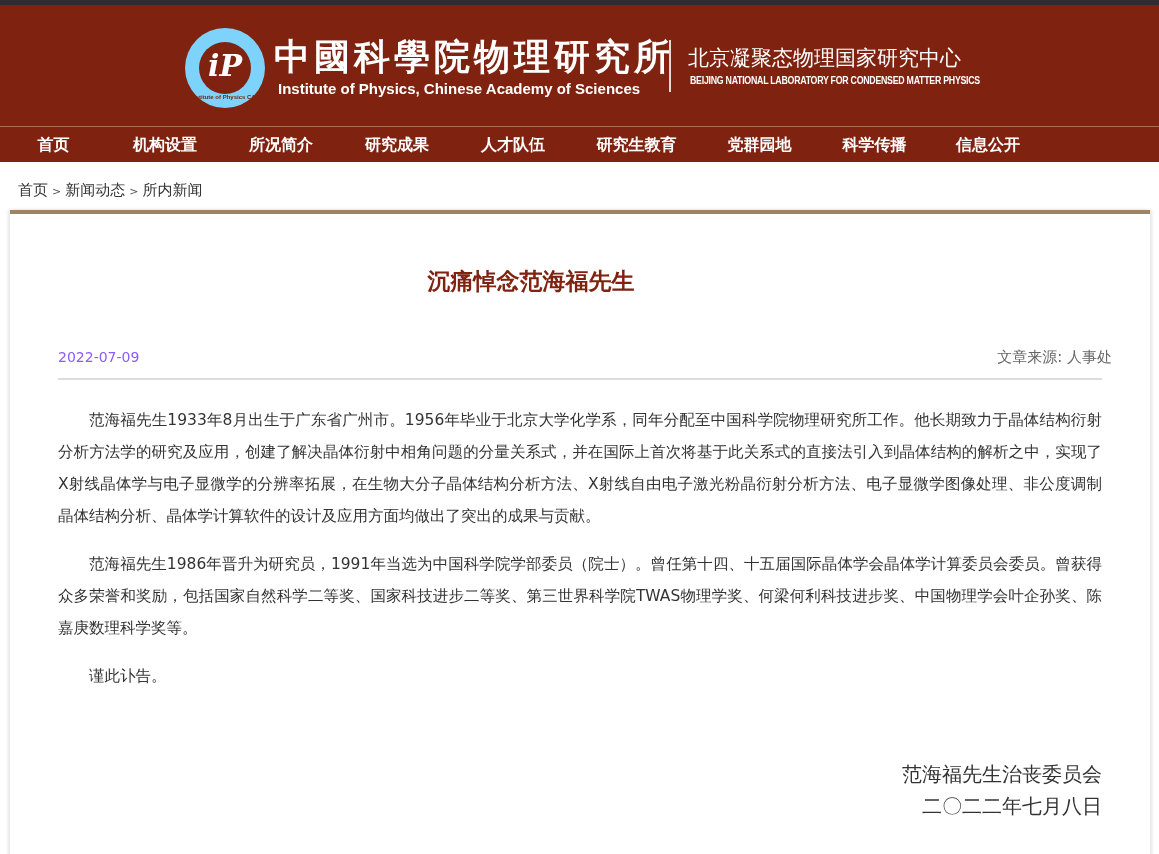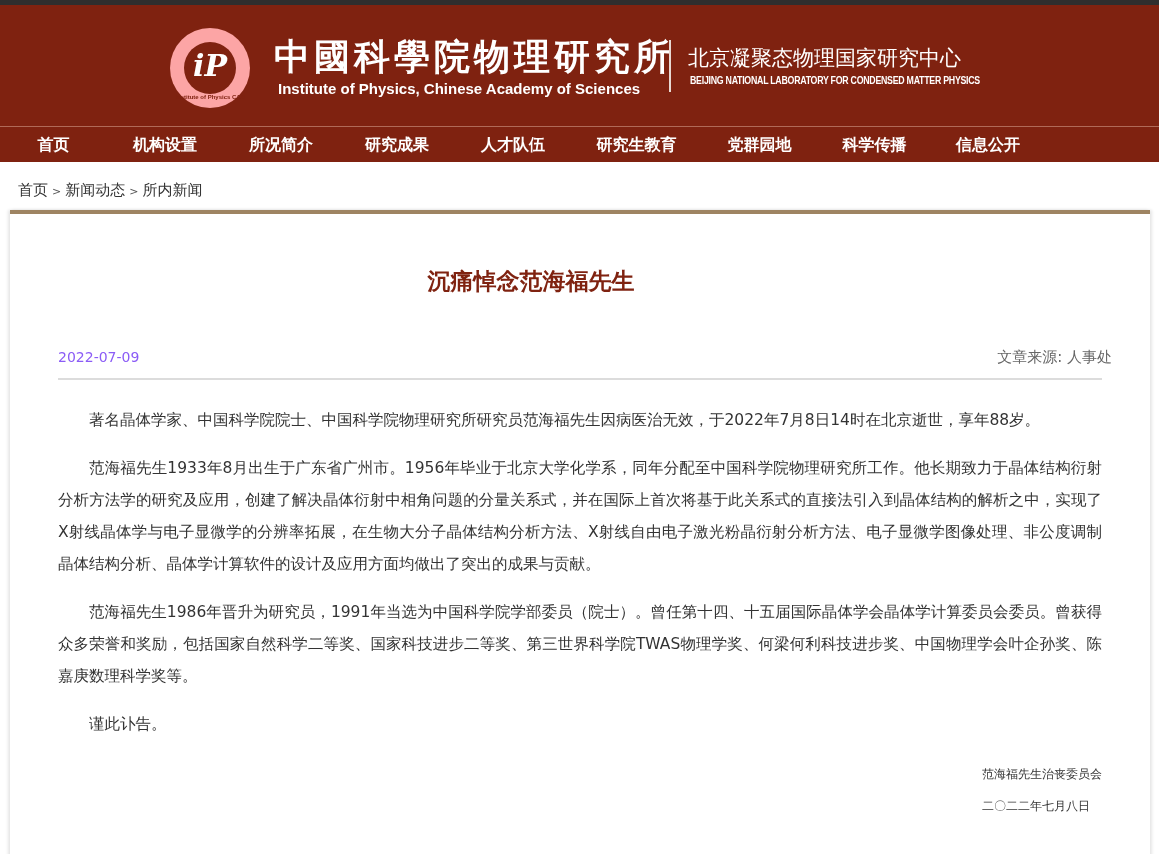--- a/index.html
+++ b/index.html
@@ -2,21 +2,21 @@
 <html><head>
 <meta charset="utf-8">
 <style>
   * { box-sizing: border-box; margin: 0; padding: 0; }
   html, body { width: 1159px; height: 854px; overflow: hidden; background: #ffffff; }
   body { font-family: "DejaVu Sans", "Liberation Sans", sans-serif; color: #333; position: relative; }
 
   .topbar { position: absolute; left: 0; top: 0; width: 1159px; height: 5px; background: #2e2e2e; }
   .header { position: absolute; left: 0; top: 5px; width: 1159px; height: 121px; background: #7f2210; }
 
-  .logo-emblem { position: absolute; left: 170px; top: 28px; width: 80px; height: 80px; border-radius: 50%; background: #fca5a5; }
+  .logo-emblem { position: absolute; left: 185px; top: 28px; width: 80px; height: 80px; border-radius: 50%; background: #7dd3fc; }
   .logo-emblem .inner { position: absolute; left: 14px; top: 14px; width: 52px; height: 52px; border-radius: 50%; background: #7f2210; }
   .logo-emblem .glyph { position: absolute; left: 0; top: 6px; width: 52px; text-align: center; color: #fff; font-family: "DejaVu Serif", serif; font-size: 30px; font-style: italic; font-weight: bold; }
   .logo-emblem .ring-text { position: absolute; left: 0; top: 66px; width: 80px; text-align: center; font-size: 6px; color: #7f2210; font-weight: bold; font-family: "Liberation Sans", sans-serif; }
 
   .logo-cn { position: absolute; left: 274px; top: 36px; font-family: "DejaVu Serif", serif; font-weight: bold; font-size: 36px; letter-spacing: 4px; color: #fff; white-space: nowrap; line-height: 40px; }
   .logo-en { position: absolute; left: 278px; top: 80px; font-family: "Liberation Sans", sans-serif; font-weight: bold; font-size: 15px; color: #fff; white-space: nowrap; }
   .logo-divider { position: absolute; left: 669px; top: 40px; width: 2px; height: 52px; background: #e8d8d2; }
   .lab-cn { position: absolute; left: 688px; top: 45px; font-size: 21px; color: #fff; white-space: nowrap; letter-spacing: 0px; line-height: 26px; }
   .lab-en { position: absolute; left: 690px; top: 75px; font-family: "Liberation Sans", sans-serif; font-size: 10px; font-weight: bold; color: #fff; white-space: nowrap; letter-spacing: -0.3px; transform: scaleX(0.88); transform-origin: left center; }
 
@@ -31,21 +31,21 @@
 
   .title { position: absolute; left: 0; top: 265px; width: 1062px; text-align: center; font-size: 23px; color: #7f2210; line-height: 32px; }
 
   .meta-date { position: absolute; left: 58px; top: 349px; font-size: 14px; color: #8b5cf6; text-align: right; }
   .meta-source { position: absolute; right: 47px; top: 348px; font-size: 15px; color: #666; white-space: nowrap; }
   .meta-line { position: absolute; left: 58px; top: 378px; width: 1044px; height: 2px; background: #dcdcdc; }
 
   .content { position: absolute; left: 58px; top: 404px; width: 1044px; font-size: 15.5px; color: #333; line-height: 32px; }
   .content p { text-indent: 2em; margin-bottom: 16px; text-align: justify; word-break: break-all; }
 
-  .sign { position: absolute; right: 57px; top: 758px; text-align: left; font-size: 12px; color: #333; line-height: 32px; }
+  .sign { position: absolute; right: 57px; top: 758px; text-align: right; font-size: 20px; color: #333; line-height: 32px; }
 </style>
 </head>
 <body>
 
 <div class="topbar"></div>
 
 <div class="header"></div>
 
 <div class="logo-emblem">
   <div class="inner">
@@ -77,21 +77,20 @@
 
 <div class="card"></div>
 
 <h1 class="title">沉痛悼念范海福先生</h1>
 
 <div class="meta-date">2022-07-09</div>
 <div class="meta-source">文章来源: 人事处</div>
 <div class="meta-line"></div>
 
 <div class="content">
-  <p>著名晶体学家、中国科学院院士、中国科学院物理研究所研究员范海福先生因病医治无效，于2022年7月8日14时在北京逝世，享年88岁。</p>
   <p>范海福先生1933年8月出生于广东省广州市。1956年毕业于北京大学化学系，同年分配至中国科学院物理研究所工作。他长期致力于晶体结构衍射分析方法学的研究及应用，创建了解决晶体衍射中相角问题的分量关系式，并在国际上首次将基于此关系式的直接法引入到晶体结构的解析之中，实现了X射线晶体学与电子显微学的分辨率拓展，在生物大分子晶体结构分析方法、X射线自由电子激光粉晶衍射分析方法、电子显微学图像处理、非公度调制晶体结构分析、晶体学计算软件的设计及应用方面均做出了突出的成果与贡献。</p>
   <p>范海福先生1986年晋升为研究员，1991年当选为中国科学院学部委员（院士）。曾任第十四、十五届国际晶体学会晶体学计算委员会委员。曾获得众多荣誉和奖励，包括国家自然科学二等奖、国家科技进步二等奖、第三世界科学院TWAS物理学奖、何梁何利科技进步奖、中国物理学会叶企孙奖、陈嘉庚数理科学奖等。</p>
   <p>谨此讣告。</p>
 </div>
 
 <div class="sign">
   <div>范海福先生治丧委员会</div>
   <div>二〇二二年七月八日</div>
 </div>
 

